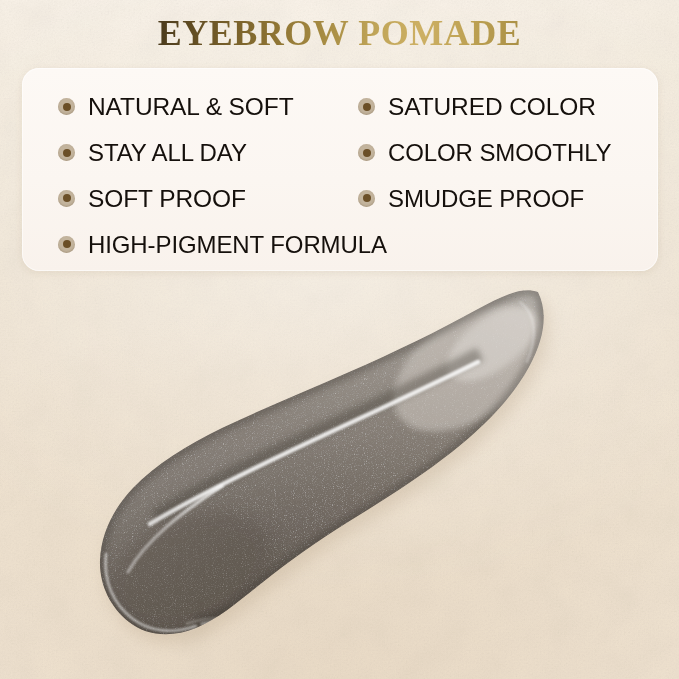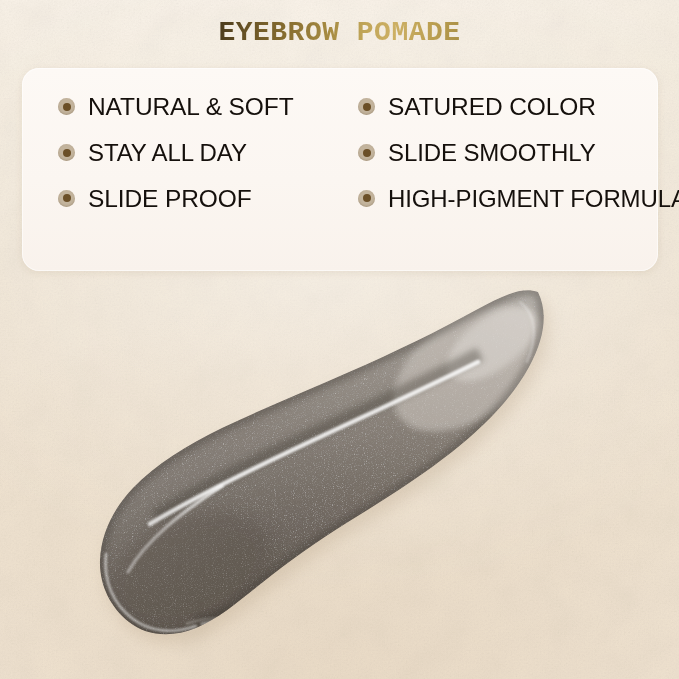--- a/index.html
+++ b/index.html
@@ -48,23 +48,23 @@
   #title-wrap {
     position: absolute;
     top: 11px;
     left: 0;
     width: 679px;
     text-align: center;
     z-index: 5;
   }
   #title {
     display: inline-block;
-    font-family: Liberation Mono, monospace;
+    font-family: Liberation Serif, serif;
     font-weight: bold;
-    font-size: 28px;
+    font-size: 36px;
     letter-spacing: 0.5px;
     line-height: 44px;
     background: linear-gradient(95deg,
         #4a3a1c 0%,
         #6b5526 14%,
         #8a7031 30%,
         #a78c43 46%,
         #c0a558 60%,
         #cdb064 72%,
         #bda153 86%,
@@ -195,28 +195,32 @@
         <span class="feature-label">SATURED COLOR</span>
       </div>
 
       <div class="feature-item col-right">
         <span class="bullet"></span>
         <span class="feature-label">STAY ALL DAY</span>
       </div>
 
       <div class="feature-item col-right">
         <span class="bullet"></span>
-        <span class="feature-label">SLIDE SMOOTHLY</span>
+        <span class="feature-label">COLOR SMOOTHLY</span>
       </div>
 
       <div class="feature-item col-left">
         <span class="bullet"></span>
-        <span class="feature-label">SLIDE PROOF</span>
-      </div>
-
+        <span class="feature-label">SOFT PROOF</span>
+      </div>
+
+      <div class="feature-item col-right">
+        <span class="bullet"></span>
+        <span class="feature-label">SMUDGE PROOF</span>
+      </div>
 
 
       <div class="feature-item col-right">
         <span class="bullet"></span>
         <span class="feature-label">HIGH-PIGMENT FORMULA</span>
       </div>
 
     </div>
   </div>
 

